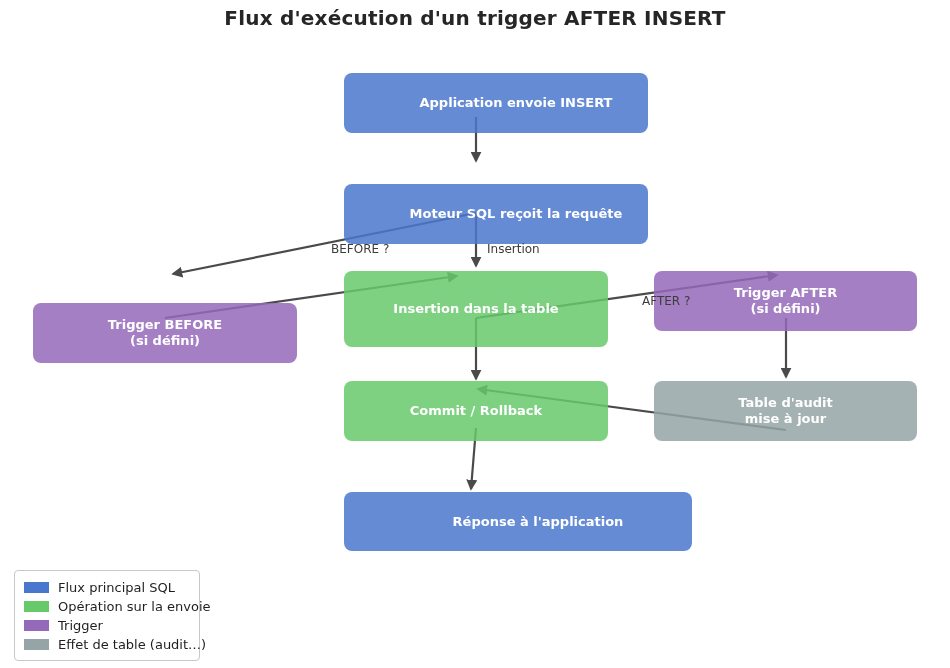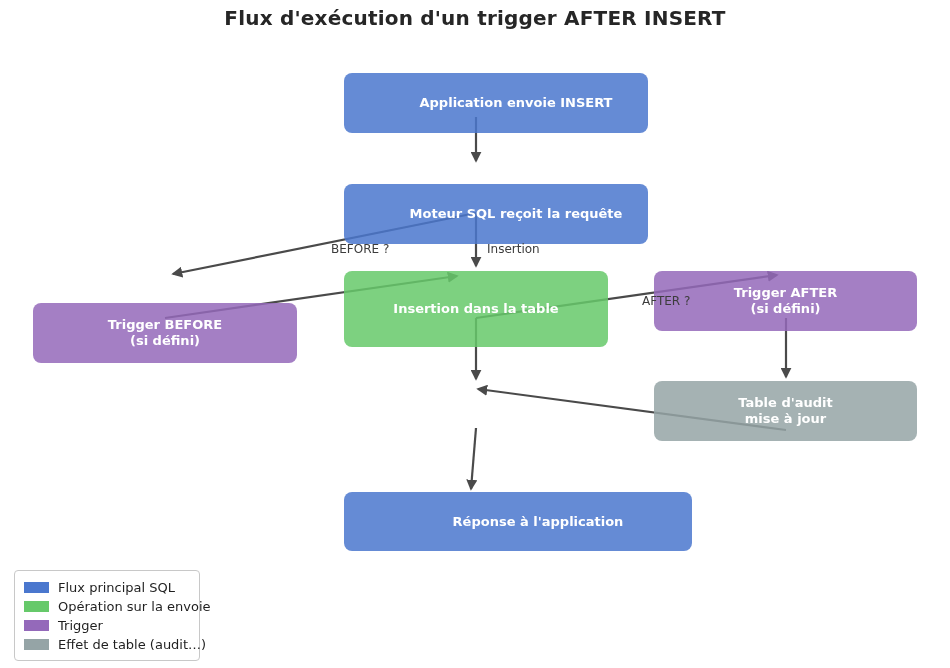--- a/index.html
+++ b/index.html
@@ -73,20 +73,23 @@
 
   <div class="node green" style="left:344px;top:271px;width:264px;height:76px;">
     <span>Insertion dans la table</span>
   </div>
 
   <div class="node purple" style="left:654px;top:271px;width:263px;height:60px;">
     <span>Trigger AFTER</span>
     <span>(si défini)</span>
   </div>
 
+  <div class="node green" style="left:344px;top:381px;width:264px;height:60px;">
+    <span>Commit / Rollback</span>
+  </div>
 
   <div class="node gray" style="left:654px;top:381px;width:263px;height:60px;">
     <span>Table d'audit</span>
     <span>mise à jour</span>
   </div>
 
   <div class="node blue" style="left:344px;top:492px;width:308px;height:59px;">
     <span>Réponse à l'application</span>
   </div>
 

